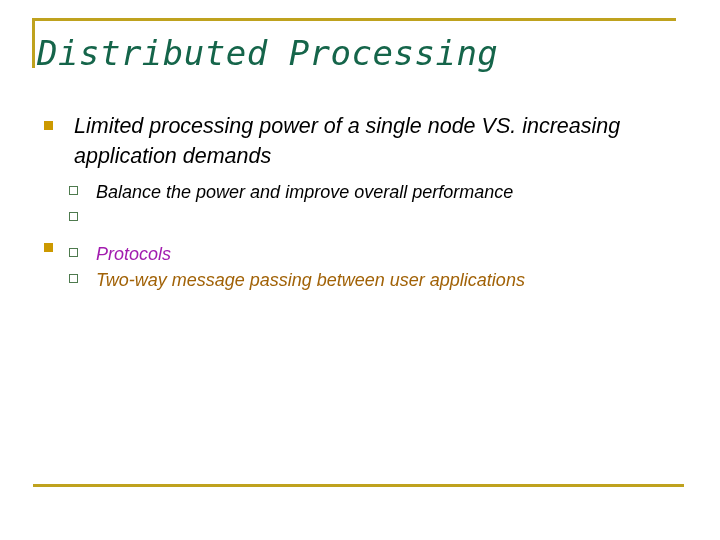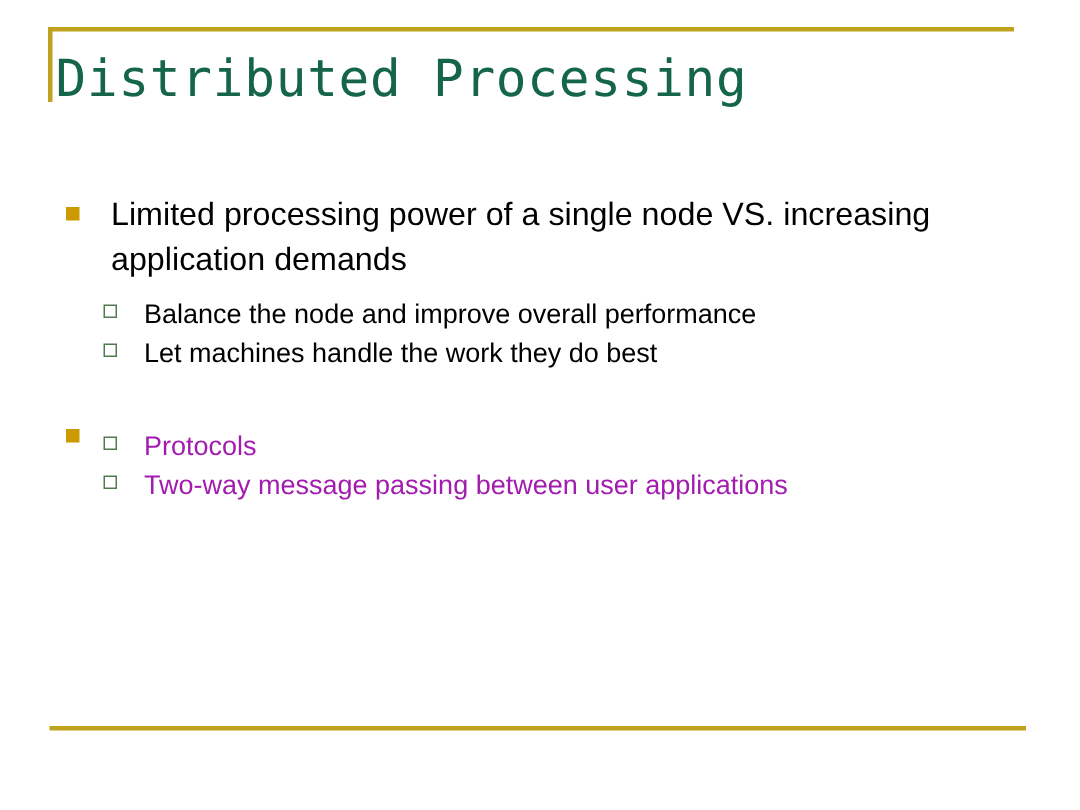--- a/index.html
+++ b/index.html
@@ -10,20 +10,21 @@
   }
   body {
     font-family: "Liberation Sans", sans-serif;
   }
   #slide {
     position: relative;
     width: 720px;
     height: 540px;
     background: #ffffff;
     overflow: hidden;
+    font-style: italic;
   }
 
   
   .rule-top {
     position: absolute;
     left: 33px;
     top: 18px;
     width: 643px;
     height: 3px;
     background: var(--gold, #bfa21e);
@@ -56,21 +57,21 @@
     line-height: 44px;
     letter-spacing: 0.5px;
     color: #15654a;
     white-space: nowrap;
   }
 
   
   .body {
     position: absolute;
     left: 0;
-    top: 128px;
+    top: 111px;
     width: 720px;
   }
 
   .lvl1 {
     position: relative;
     padding-left: 74px;
     padding-right: 20px;
     font-size: 21.5px;
     line-height: 30px;
     color: #000000;
@@ -132,39 +133,38 @@
   <div class="body">
 
     <div class="lvl1" style="color: rgb(0, 0, 0);">
       <span class="marker" style="background: rgb(204, 153, 0);"></span>
       <span class="txt">Limited processing power of a single node VS. increasing application demands</span>
     </div>
 
     <div class="lvl2-group">
       <div class="lvl2" style="color: rgb(0, 0, 0);">
         <span class="marker" style="border-color: rgb(78, 122, 78);"></span>
-        <span class="txt">Balance the node and improve overall performance</span>
+        <span class="txt">Balance the power and improve overall performance</span>
       </div>
       <div class="lvl2" style="color: rgb(0, 0, 0);">
         <span class="marker" style="border-color: rgb(78, 122, 78);"></span>
-        <span class="txt">Let machines handle the work they do best</span>
       </div>
     </div>
 
     <div class="block-gap"></div>
 
     <div class="lvl1" style="color: rgb(0, 0, 0);">
       <span class="marker" style="background: rgb(204, 153, 0);"></span>
     </div>
 
     <div class="lvl2-group">
       <div class="lvl2" style="color: #a21caf;">
         <span class="marker" style="border-color: rgb(78, 122, 78);"></span>
         <span class="txt">Protocols</span>
       </div>
-      <div class="lvl2" style="color: #a21caf;">
+      <div class="lvl2" style="color: #a16207;">
         <span class="marker" style="border-color: rgb(78, 122, 78);"></span>
         <span class="txt">Two-way message passing between user applications</span>
       </div>
     </div>
 
   </div>
 </div>
 
 </body></html>

